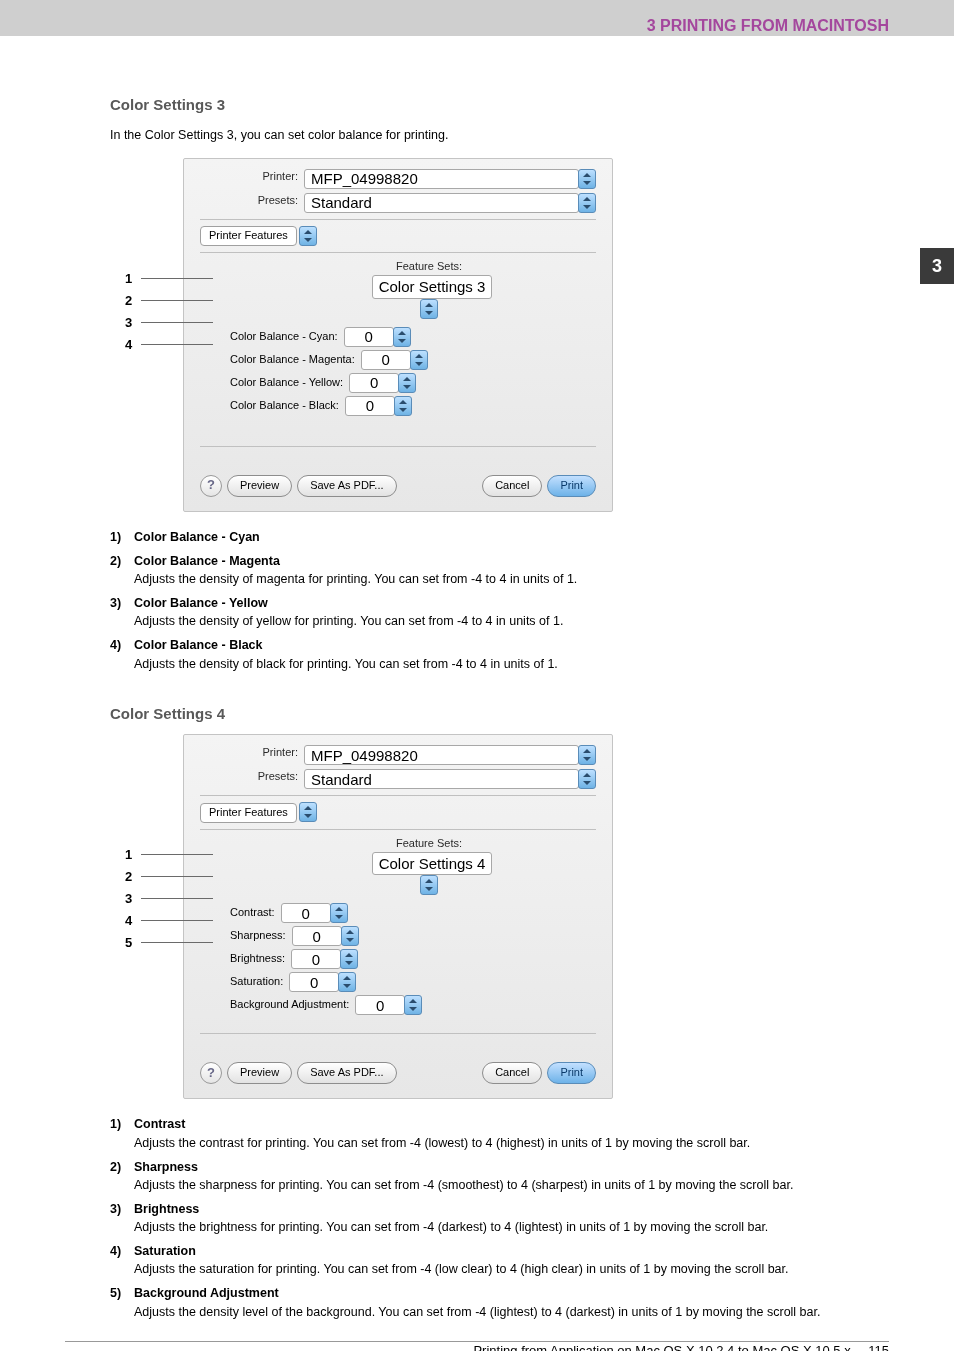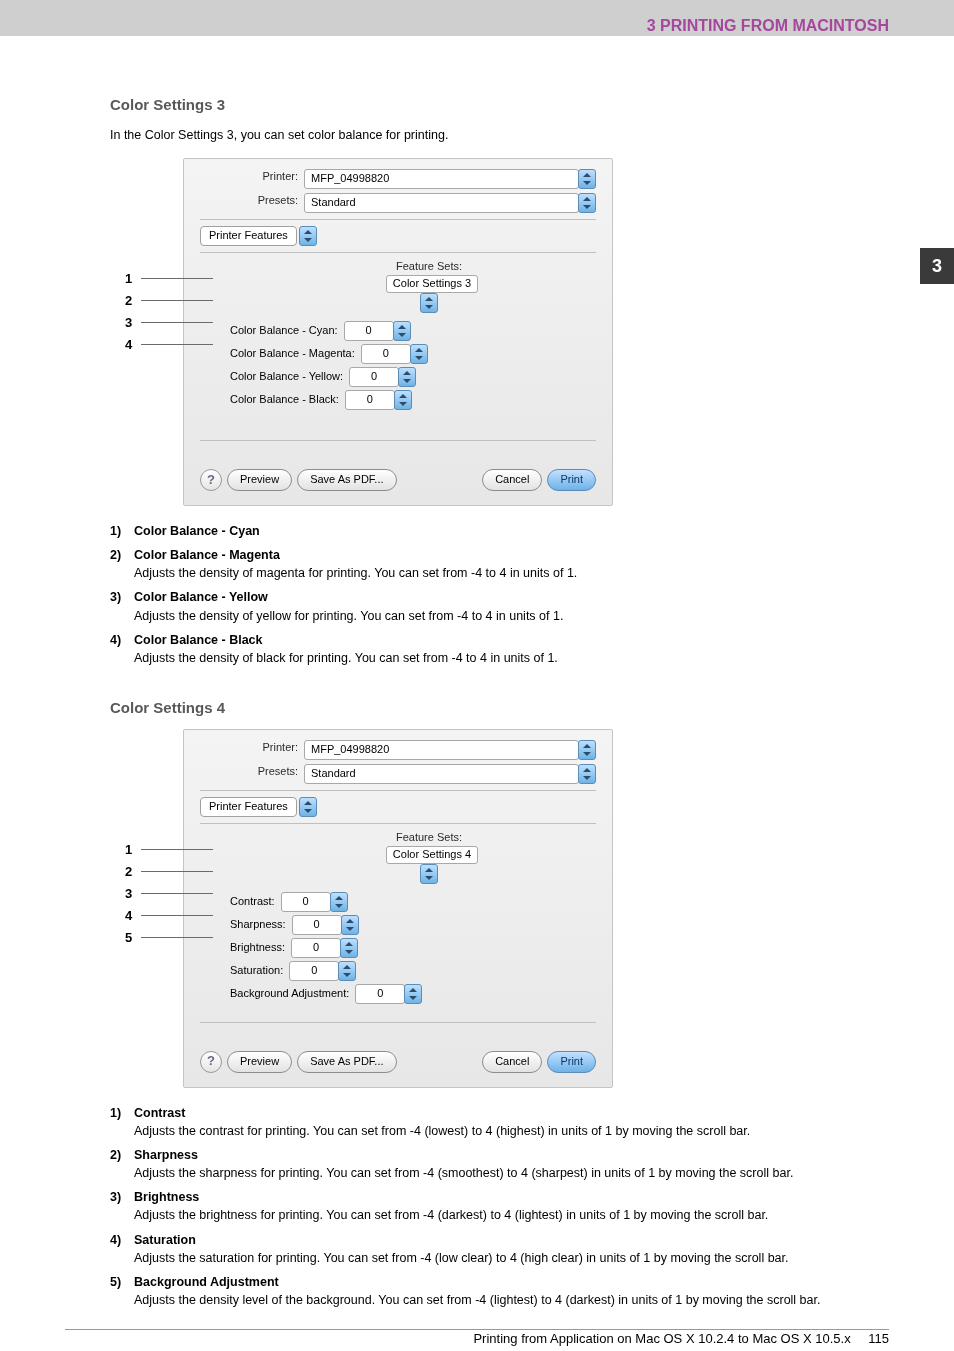--- a/index.html
+++ b/index.html
@@ -104,21 +104,21 @@
     font-size: 11px;
     color: #2a2a2a;
     padding-right: 6px;
   }
   .dlg-label.wide { width: 98px; }
   .dlg-input {
     background: #fff;
     border: 1px solid #a8a8a8;
     border-radius: 3px;
     height: 18px;
-    font-size: 11px;
+    font-size: 15px;
     padding: 0 6px;
     display: flex;
     align-items: center;
     flex: 1;
     position: relative;
   }
   .dlg-input.small { flex: none; width: 36px; justify-content: center; }
   .stepper {
     width: 16px;
     height: 18px;

